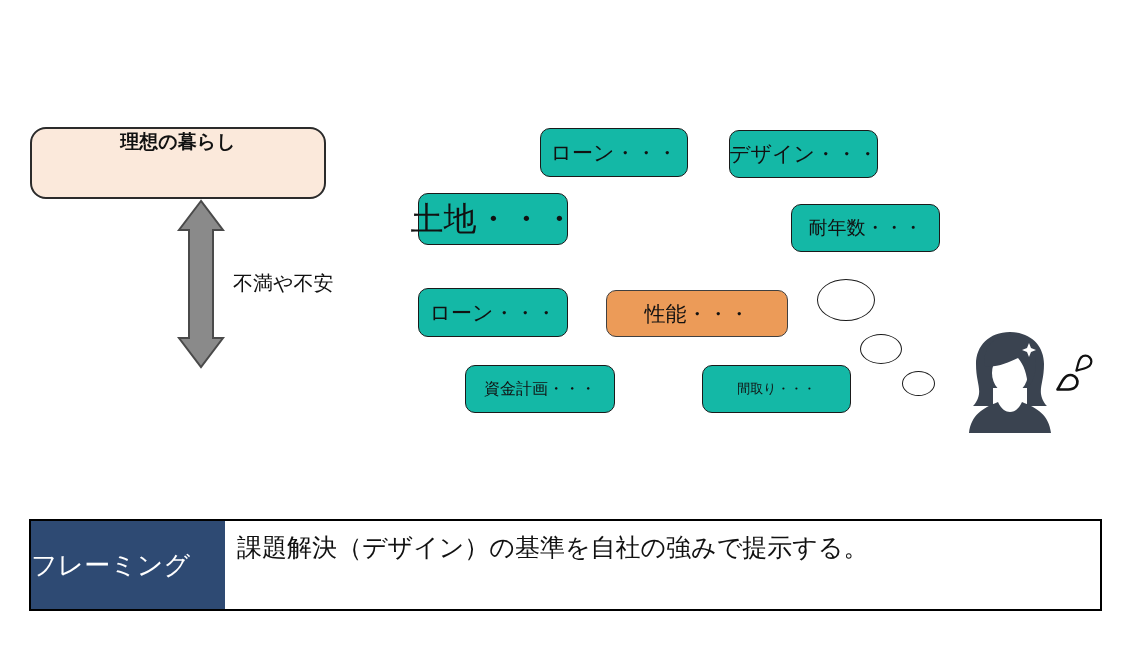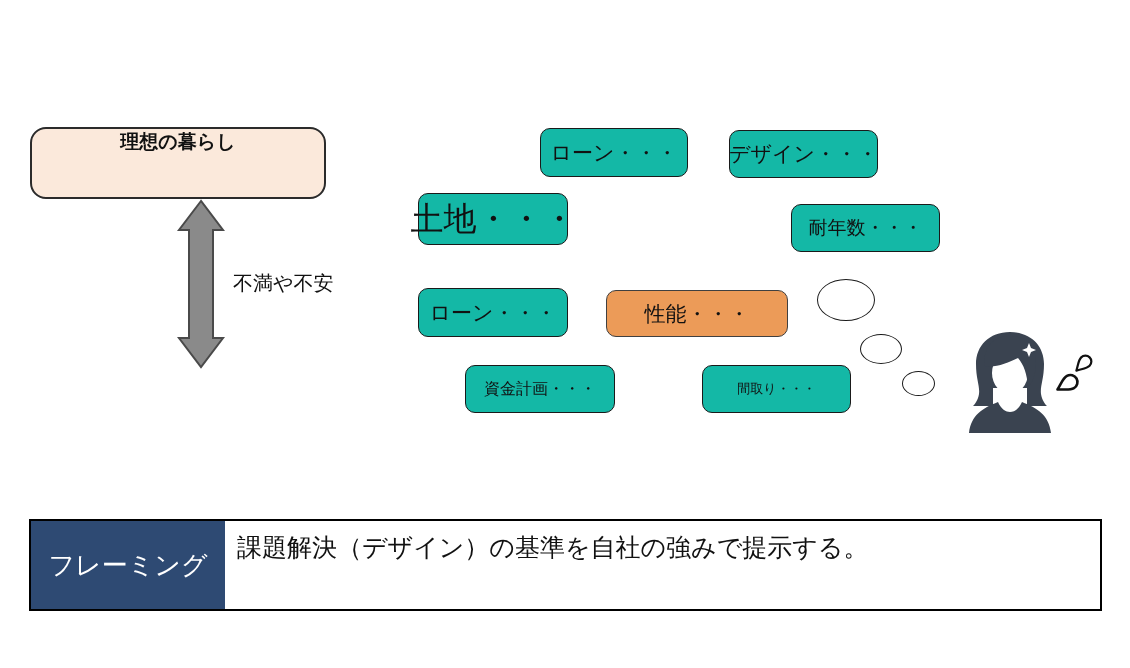--- a/index.html
+++ b/index.html
@@ -35,21 +35,21 @@
   .tb2{left:860px;top:334px;width:42px;height:30px;}
   .tb3{left:902px;top:371px;width:33px;height:25px;}
 
   .person-wrap{position:absolute;left:965px;top:330px;width:90px;height:103px;}
   .sweat-wrap{position:absolute;left:1050px;top:352px;width:52px;height:52px;}
 
   
   .framing-bar{position:absolute;left:29px;top:519px;width:1073px;height:92px;
     border:2px solid #000;box-sizing:border-box;display:flex;background:#fff;}
   .framing-title{width:194px;flex:0 0 194px;background:var(--navy,#2E4A73);color:#fff;
-    display:flex;align-items:center;justify-content:center;font-size:26px;}
+    display:flex;align-items:center;justify-content:flex-start;font-size:26px;}
   .framing-text{flex:1;padding:9px 6px 0 12px;font-size:25px;line-height:35px;}
   .framing-text div{white-space:nowrap;}
 </style>
 </head>
 <body>
 
 <div class="canvas">
 
   <div class="flow-box box-ideal">
     <span>理想の暮らし</span>

